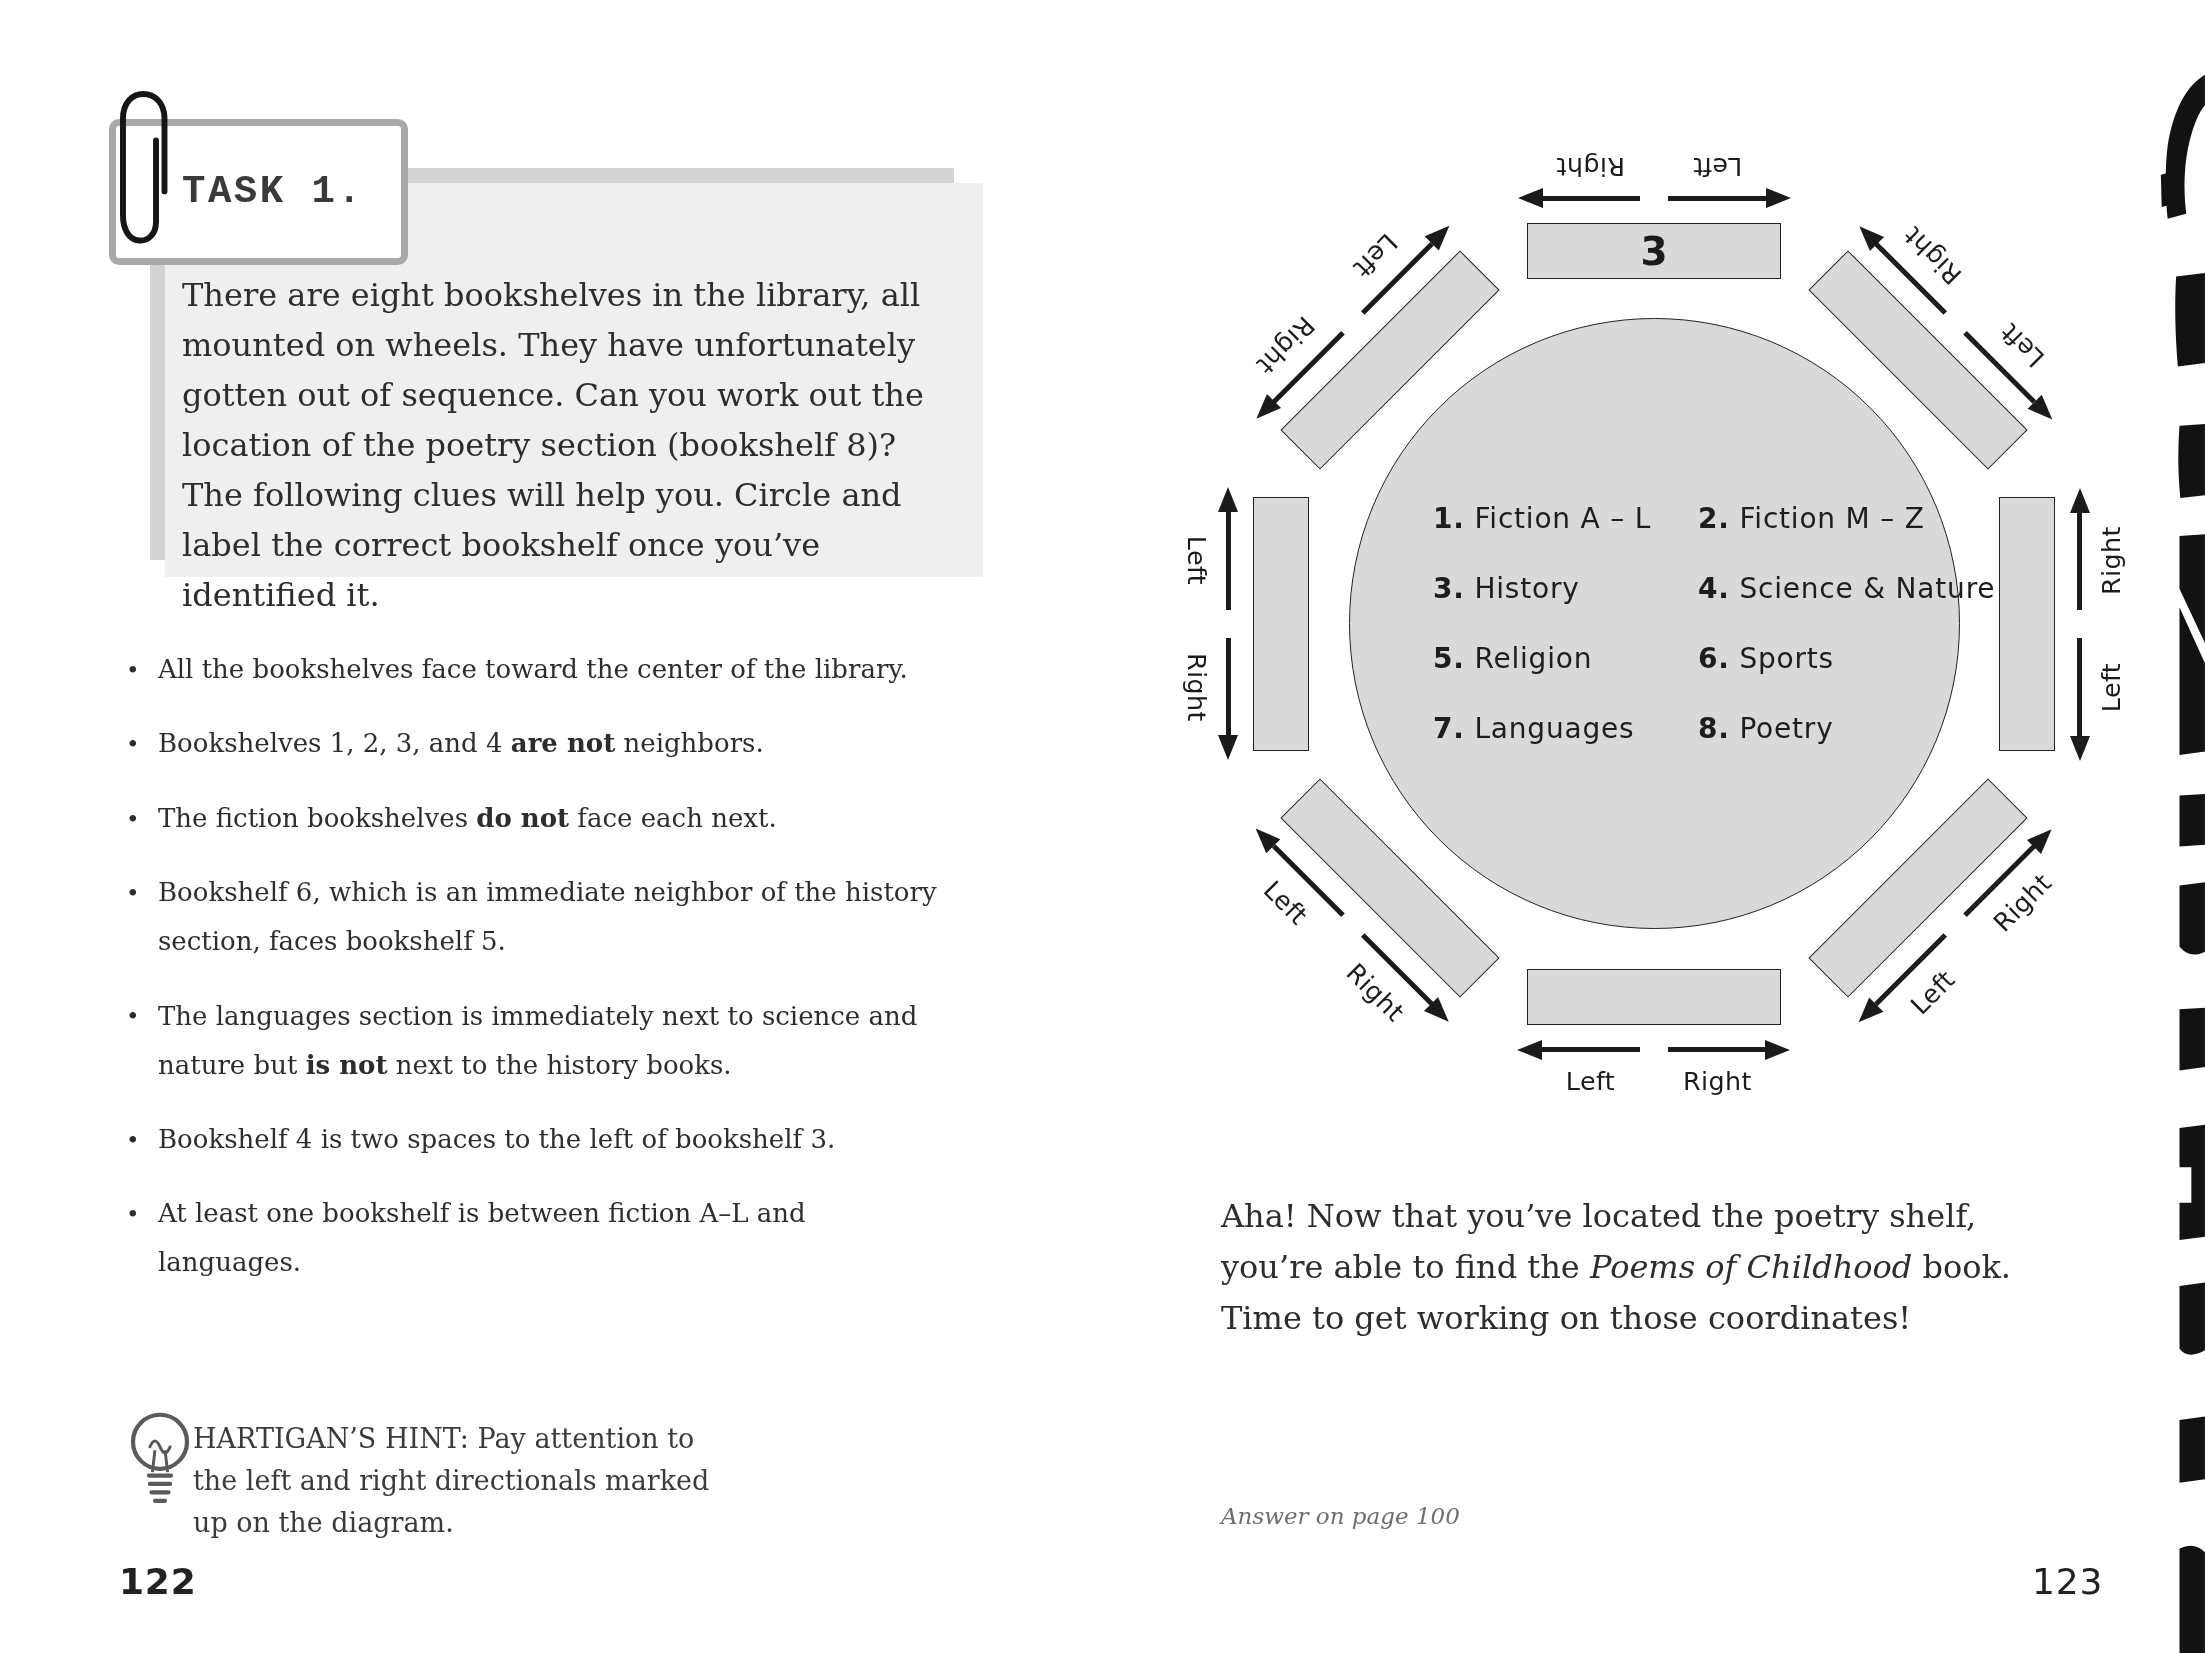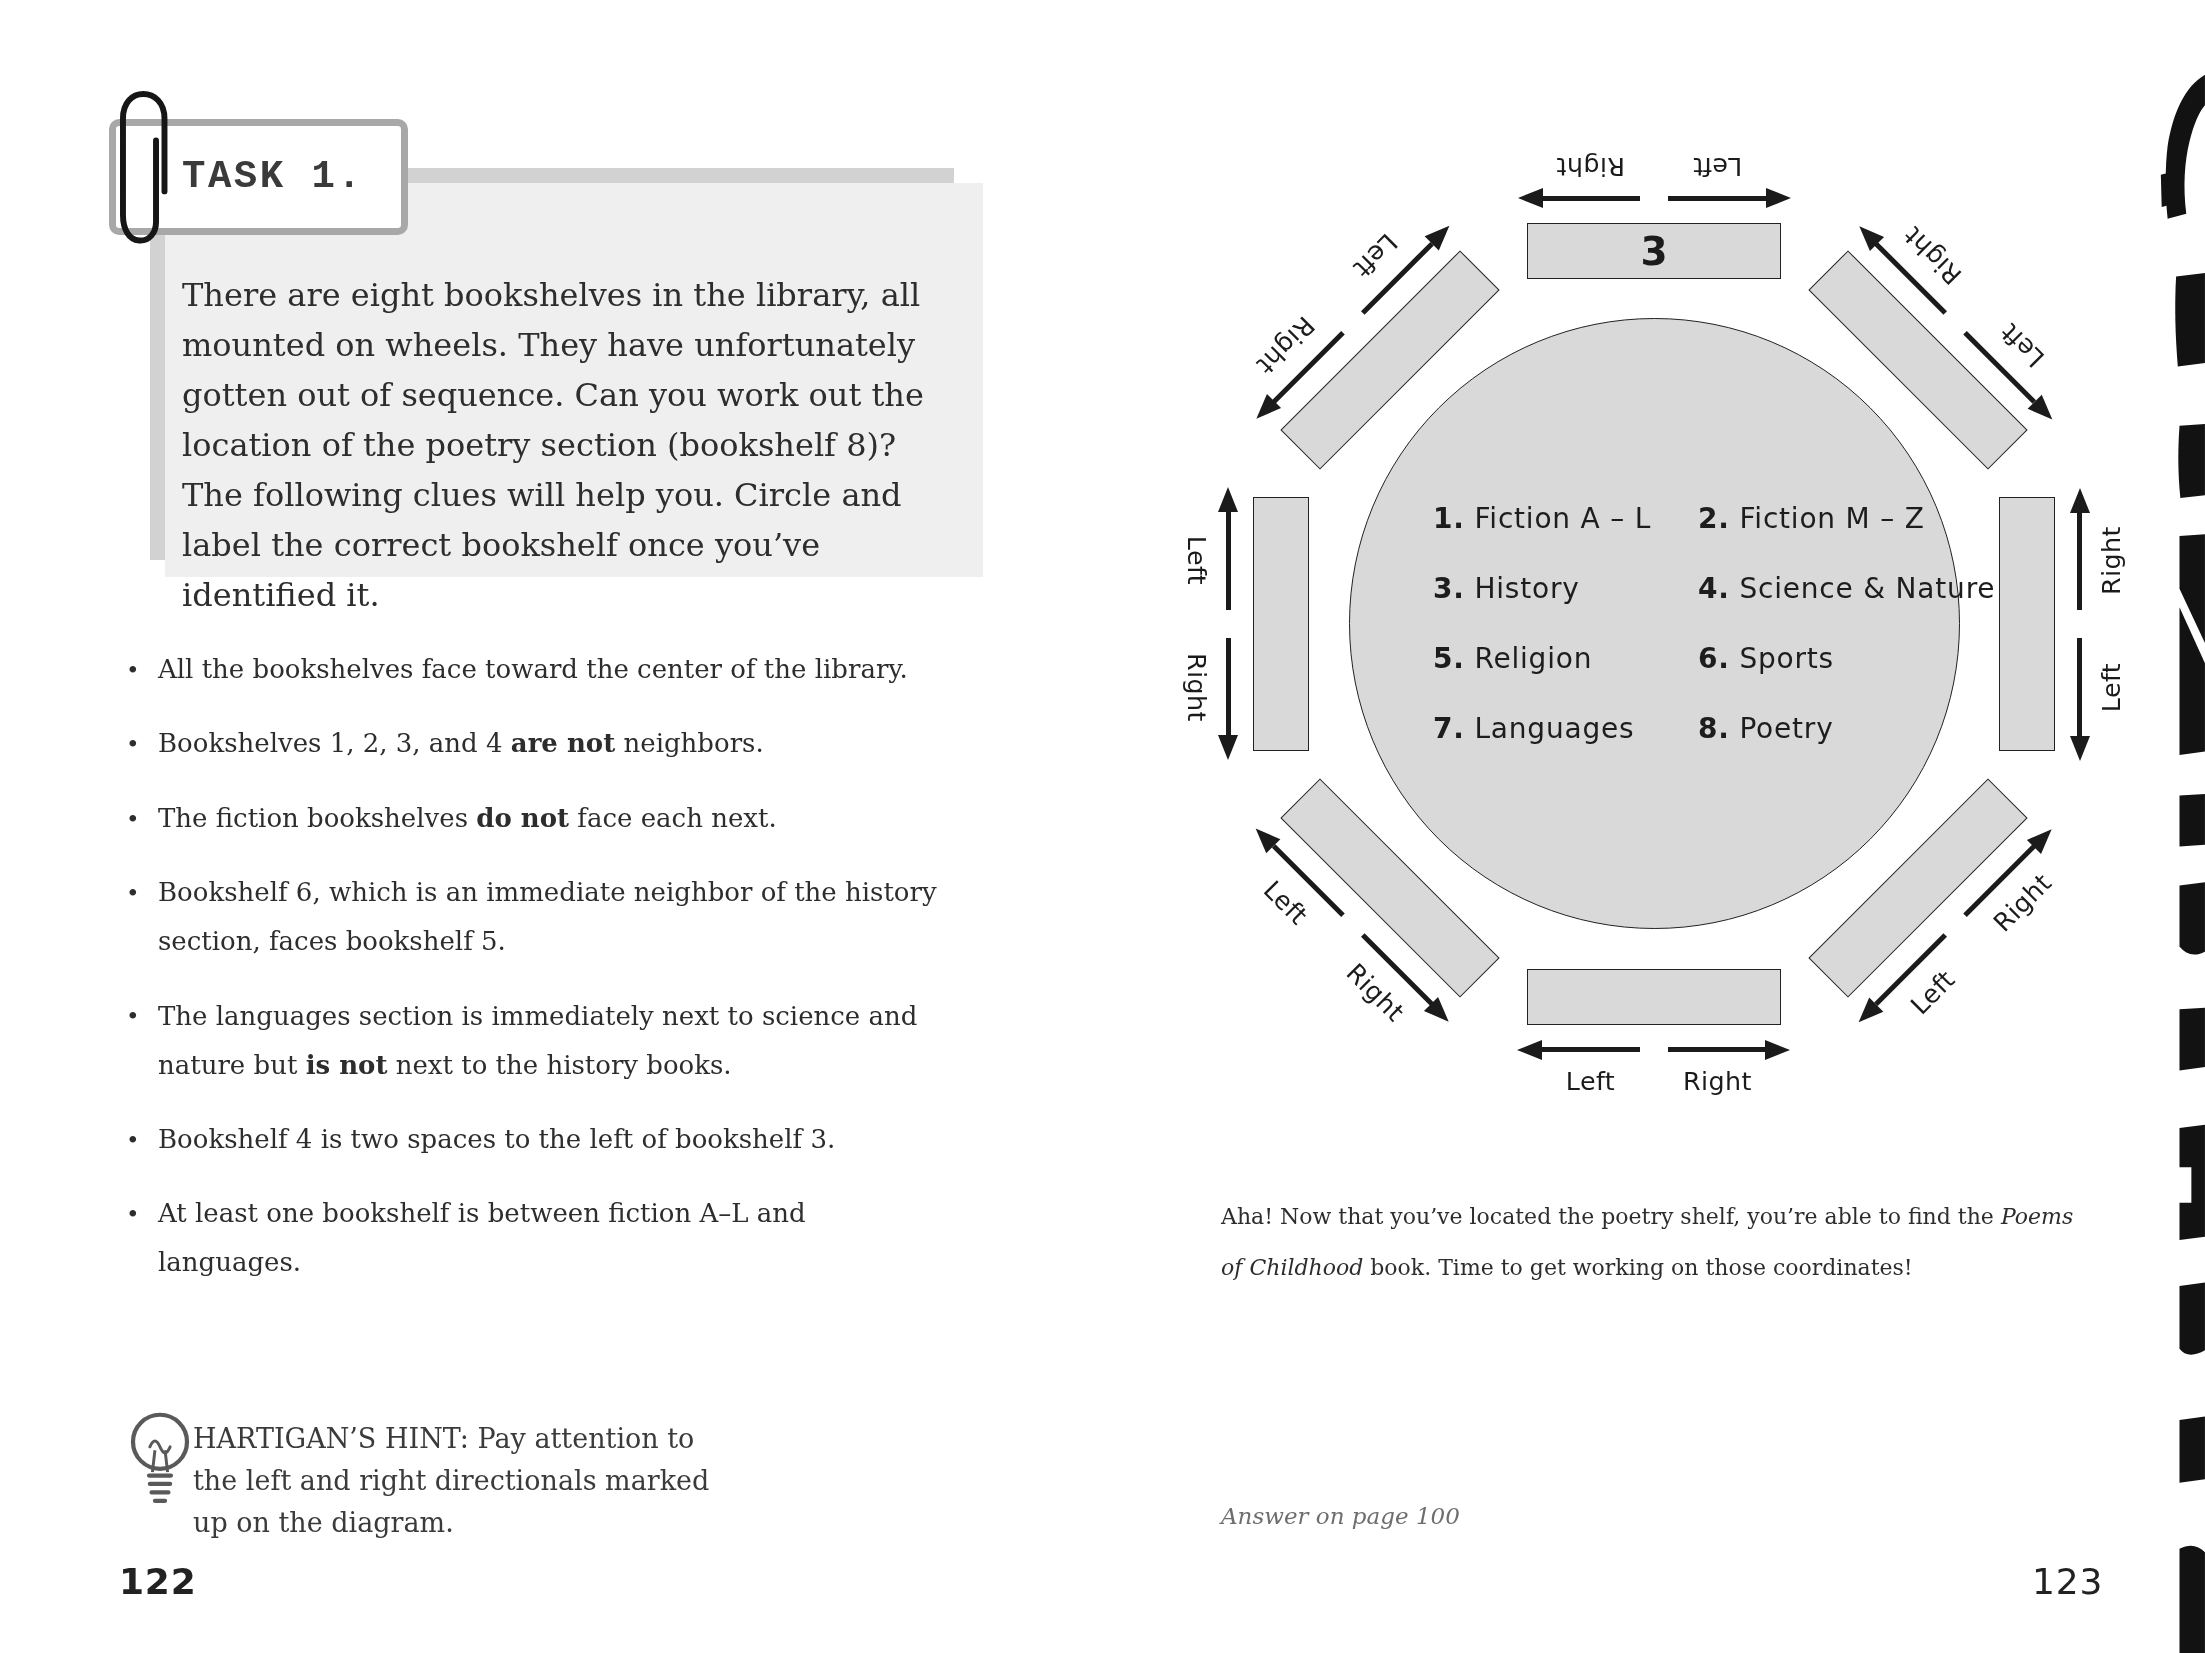--- a/index.html
+++ b/index.html
@@ -3,21 +3,21 @@
 <meta charset="utf-8">
 <style>
   html,body{margin:0;padding:0;}
   body{width:2205px;height:1654px;background:#ffffff;position:relative;overflow:hidden;
        font-family:"DejaVu Serif", serif;color:#2b2b2b;}
   .abs{position:absolute;}
 
   
   #task-shadow{left:150px;top:168px;width:804px;height:392px;background:#d2d2d2;}
   #task-box{left:165px;top:183px;width:818px;height:394px;background:#efefef;}
-  #task-header{left:109px;top:119px;width:299px;height:116px;background:#ffffff;
+  #task-header{left:109px;top:119px;width:299px;height:146px;background:#ffffff;
       border:7.6px solid #a8a8a8;border-radius:10.2px;box-sizing:border-box;
       display:flex;align-items:center;padding-left:66px;}
   #task-header .task-title{font-family:"Liberation Mono", monospace;font-weight:bold;
       font-size:39px;letter-spacing:2.5px;color:#3a3a3a;}
   #paperclip{left:117px;top:88px;}
   #task-text{left:182px;top:270px;width:763px;font-size:32px;line-height:50px;color:#2d2d2d;}
 
   
   #clues{left:126px;top:645px;width:831px;margin:0;padding:0;list-style:none;}
   #clues li{position:relative;padding-left:32px;margin-bottom:25.4px;
@@ -54,21 +54,21 @@
   .arrow.a-left{left:15.3px;width:98px;}
   .arrow.a-right{left:141px;width:98px;}
   .tri{position:absolute;width:0;height:0;border-top:10.2px solid transparent;border-bottom:10.2px solid transparent;top:-8.5px;}
   .a-left .tri{left:-24.6px;border-right:25.4px solid #1b1b1b;}
   .a-right .tri{right:-24.6px;border-left:25.4px solid #1b1b1b;}
   .shelf{position:absolute;left:0;top:70px;width:254px;height:56px;background:#d9d9d9;
       border:1.7px solid #222;box-sizing:border-box;display:flex;align-items:center;justify-content:center;}
   .shelf-number{font-family:"DejaVu Sans", sans-serif;font-weight:bold;font-size:39px;color:#1b1b1b;}
 
   
-  #closing{left:1221px;top:1191px;width:857px;font-size:22px;line-height:51px;color:#2d2d2d;}
+  #closing{left:1221px;top:1191px;width:857px;font-size:32px;line-height:51px;color:#2d2d2d;}
   #answer-note{left:1221px;top:1503px;font-style:italic;font-size:23px;color:#6e6e6e;}
 
   
   #edge-frags{right:0;top:0;}
 </style>
 </head>
 <body>
 
 <div class="abs" id="task-shadow"></div>
 <div class="abs" id="task-box"></div>

